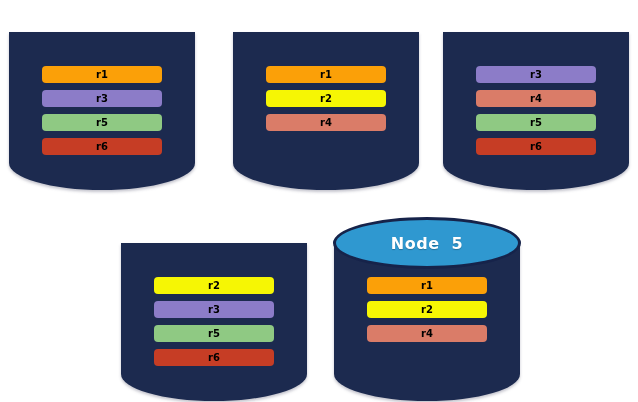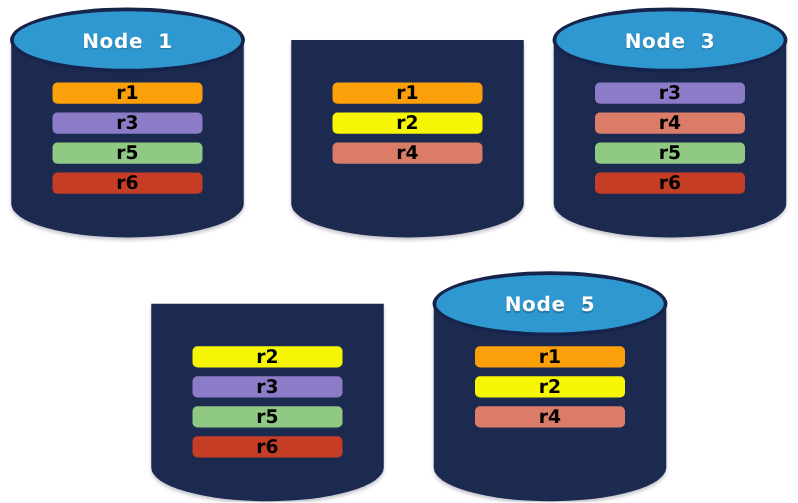--- a/index.html
+++ b/index.html
@@ -23,21 +23,21 @@
   .cylinder {
     position: absolute;
     width: 188px;
     height: 184px;
   }
   
   .p0 { left: 8px;   top: 6px; }
   .p1 { left: 232px; top: 6px; }
   .p2 { left: 442px; top: 6px; }
   .p3 { left: 120px; top: 217px; }
-  .p4 { left: 346px; top: 217px; }
+  .p4 { left: 333px; top: 217px; }
 
   .cyl-body {
     position: absolute;
     left: 1px; right: 1px;
     top: 26px; bottom: 0;
     background: var(--body);
     border-radius: 0 0 50% 50% / 0 0 27px 27px;
     box-shadow: 0 2px 3px rgba(125,125,145,0.45);
   }
   .cyl-top {
@@ -69,55 +69,49 @@
     gap: 7px;
     z-index: 3;
   }
   .bar {
     height: 17px;
     border-radius: 4px;
     display: flex;
     align-items: center;
     justify-content: center;
     color: var(--bar-text);
-    font-size: 15px;
+    font-size: 10px;
     font-weight: 700;
     line-height: 1;
   }
 </style>
 </head>
 <body>
 
 <div class="canvas">
 
 <div class="cylinder p0">
       <div class="cyl-body"></div>
-      <div class="cyl-top">
-        <span class="node-label">Node 1</span>
-      </div>
       <div class="bars">
         <div class="bar" style="background: rgb(251, 160, 8);">r1</div>
         <div class="bar" style="background: rgb(140, 124, 200);">r3</div>
         <div class="bar" style="background: rgb(143, 201, 131);">r5</div>
         <div class="bar" style="background: rgb(198, 61, 37);">r6</div>
       </div>
     </div>
     <div class="cylinder p1">
       <div class="cyl-body"></div>
       <div class="bars">
         <div class="bar" style="background: rgb(251, 160, 8);">r1</div>
         <div class="bar" style="background: rgb(246, 246, 4);">r2</div>
         <div class="bar" style="background: rgb(218, 124, 104);">r4</div>
       </div>
     </div>
     <div class="cylinder p2">
       <div class="cyl-body"></div>
-      <div class="cyl-top">
-        <span class="node-label">Node 3</span>
-      </div>
       <div class="bars">
         <div class="bar" style="background: rgb(140, 124, 200);">r3</div>
         <div class="bar" style="background: rgb(218, 124, 104);">r4</div>
         <div class="bar" style="background: rgb(143, 201, 131);">r5</div>
         <div class="bar" style="background: rgb(198, 61, 37);">r6</div>
       </div>
     </div>
     <div class="cylinder p3">
       <div class="cyl-body"></div>
       <div class="bars">

